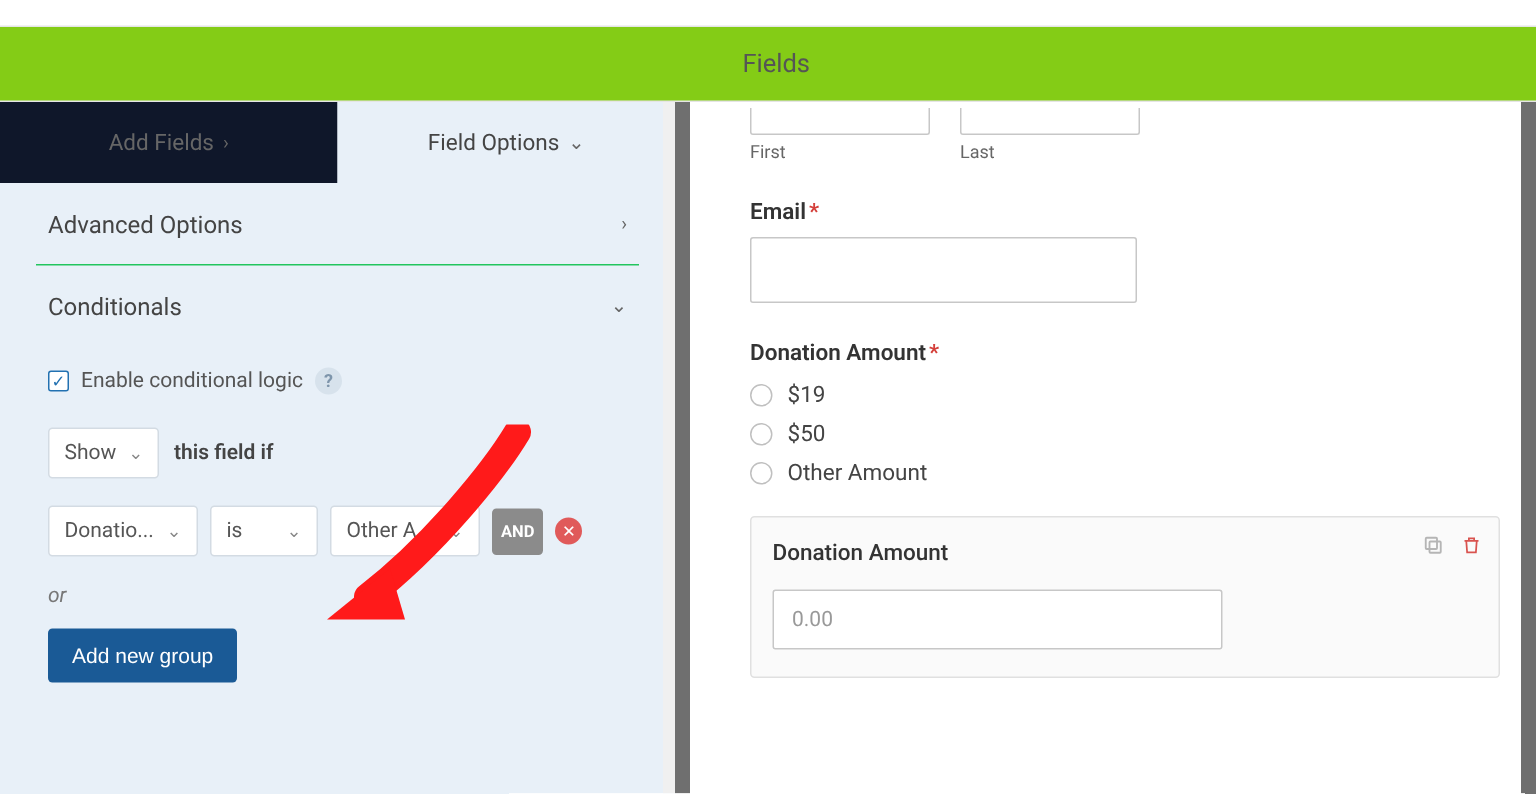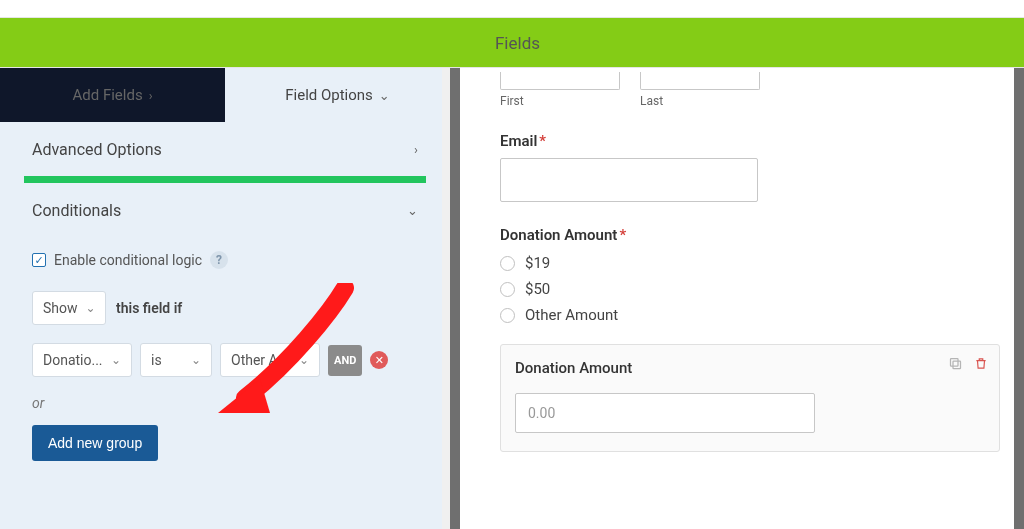--- a/index.html
+++ b/index.html
@@ -71,21 +71,21 @@
     color: #666;
   }
   .tab-options {
     background: #e8f0f8;
     color: #444;
   }
   .accordion {
     padding: 0 24px;
   }
   .accordion-item {
-    border-bottom: 7px solid #22c55e;
+    border-bottom: 1px solid #22c55e;
   }
   .accordion-header {
     display: flex;
     align-items: center;
     justify-content: space-between;
     height: 54px;
     font-size: 16px;
     color: #444;
     cursor: pointer;
     padding: 0 8px;

